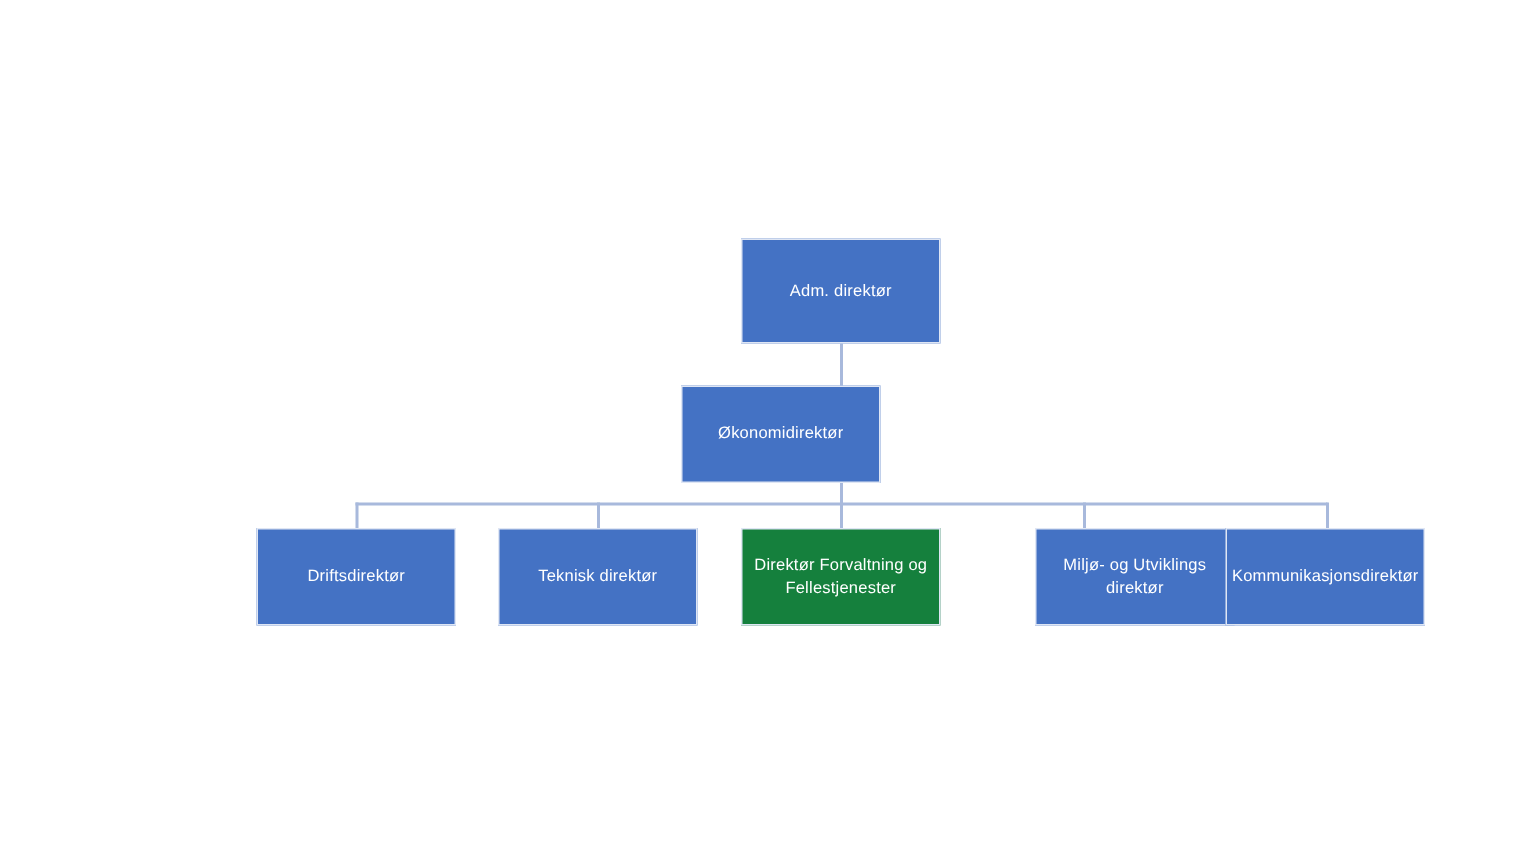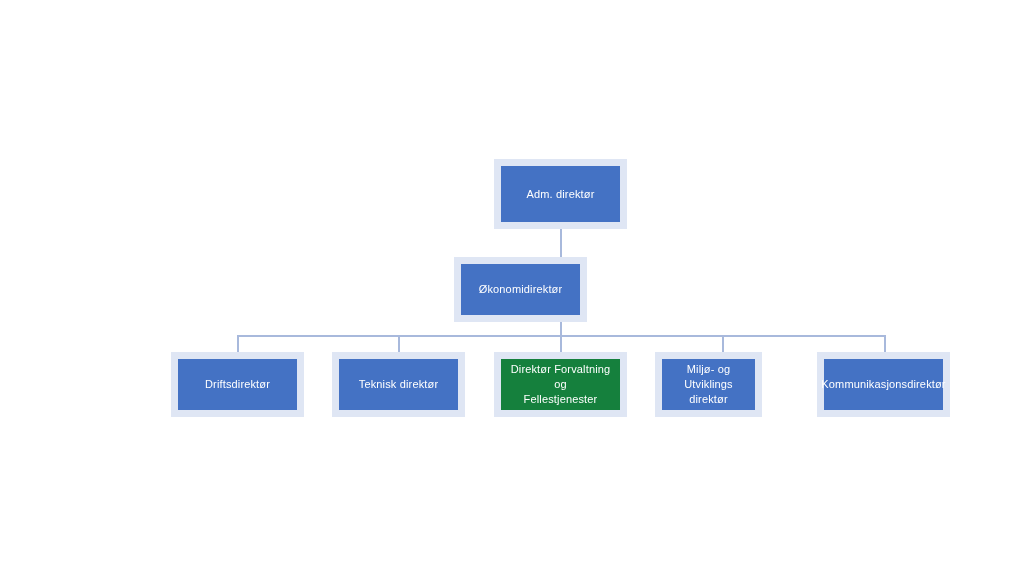--- a/index.html
+++ b/index.html
@@ -25,21 +25,21 @@
     background: #a8b9dc;
     z-index: 1;
   }
   .connector.h { height: 2px; }
   .connector.v { width: 2px; }
 
   .node {
     position: absolute;
     box-sizing: border-box;
     background: #4472c4;
-    border: 7px solid #84cc16;
+    border: 1px solid #84cc16;
     display: flex;
     align-items: center;
     justify-content: center;
     text-align: center;
     z-index: 2;
   }
   .node-label {
     color: #ffffff;
     font-size: 11px;
     line-height: 15px;
@@ -72,21 +72,21 @@
       <div class="node" style="left: 171px; top: 352px; width: 133px; height: 65px; background: rgb(68, 114, 196); border-color: rgb(223, 230, 244);">
         <div class="node-label" style="color: rgb(255, 255, 255); text-align: right;">Driftsdirektør</div>
       </div>
       <div class="node" style="left: 332px; top: 352px; width: 133px; height: 65px; background: rgb(68, 114, 196); border-color: rgb(223, 230, 244);">
         <div class="node-label" style="color: rgb(255, 255, 255); text-align: center;">Teknisk direktør</div>
       </div>
       <div class="node" style="left: 494px; top: 352px; width: 133px; height: 65px; background: #15803d; border-color: rgb(223, 230, 244);">
         <div class="node-label" style="color: rgb(255, 255, 255);">Direktør Forvaltning og
 Fellestjenester</div>
       </div>
-      <div class="node" style="left: 655px; top: 352px; width: 107px; height: 65px; background: rgb(68, 114, 196); border-color: rgb(223, 230, 244);">
+      <div class="node" style="left: 690px; top: 352px; width: 133px; height: 65px; background: rgb(68, 114, 196); border-color: rgb(223, 230, 244);">
         <div class="node-label" style="color: rgb(255, 255, 255);">Miljø- og Utviklings
 direktør</div>
       </div>
       <div class="node" style="left: 817px; top: 352px; width: 133px; height: 65px; background: rgb(68, 114, 196); border-color: rgb(223, 230, 244);">
         <div class="node-label" style="color: rgb(255, 255, 255);">Kommunikasjonsdirektør</div>
       </div>
     </div>
 </div>
 
 </body></html>

